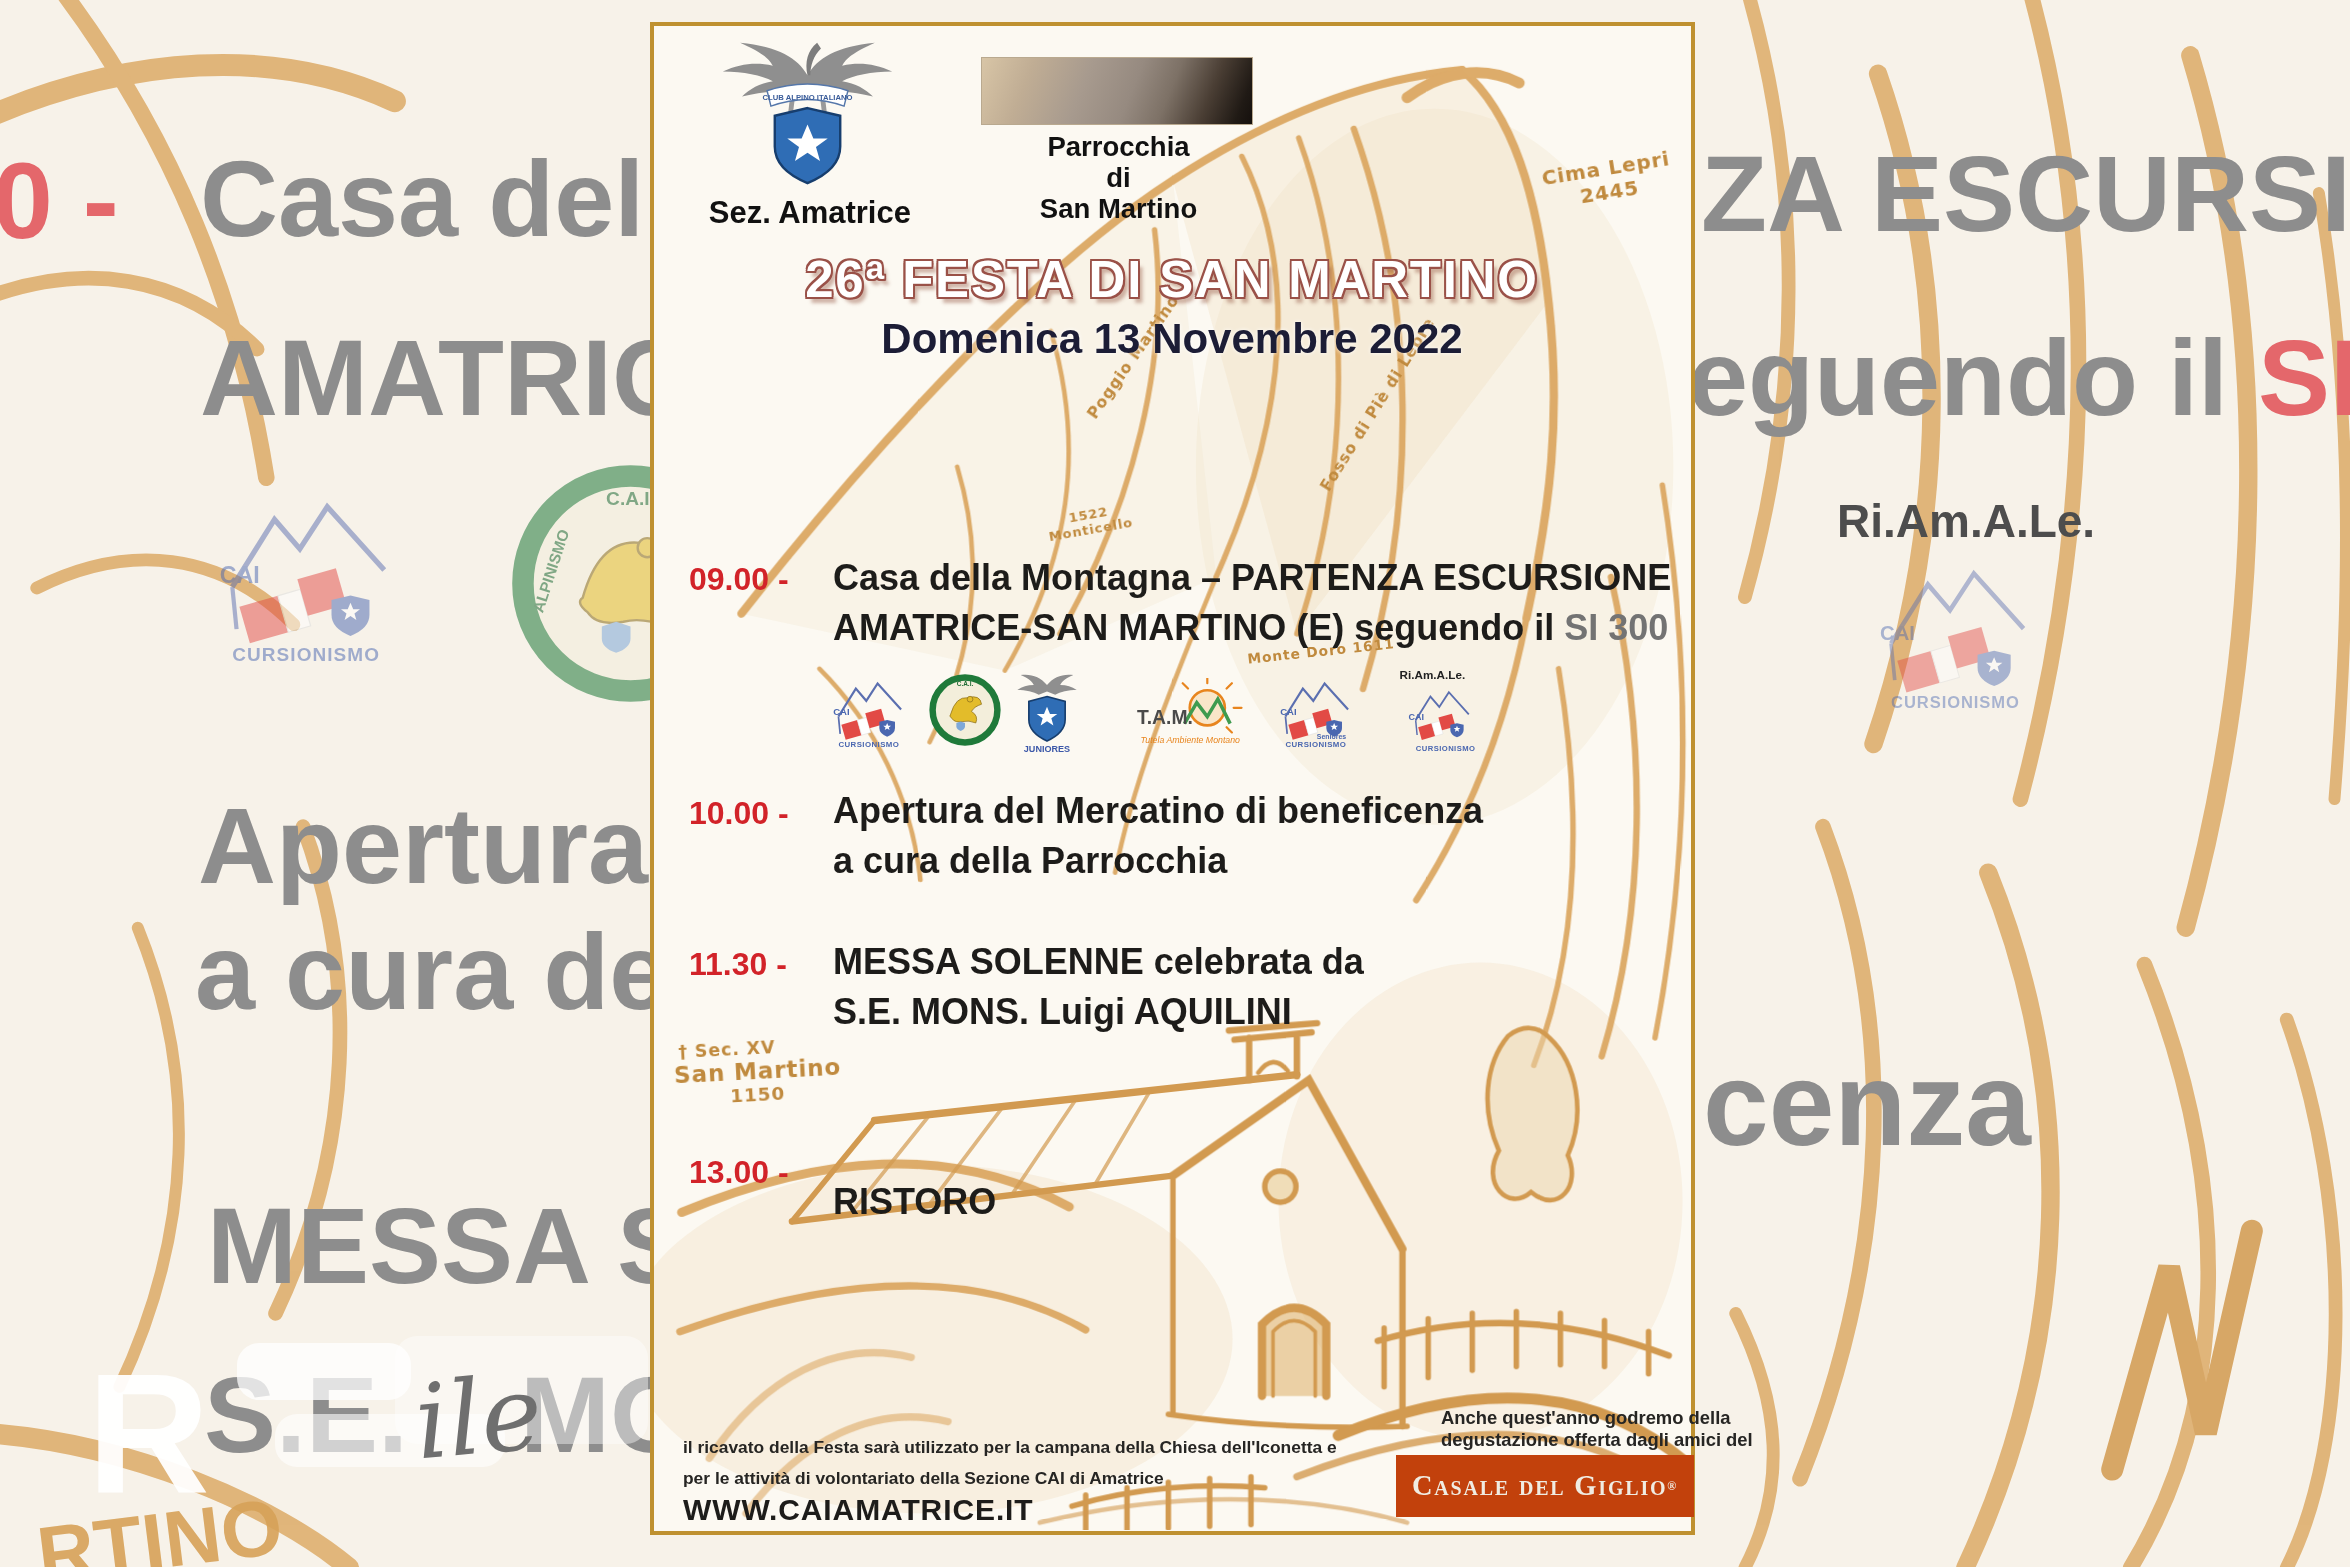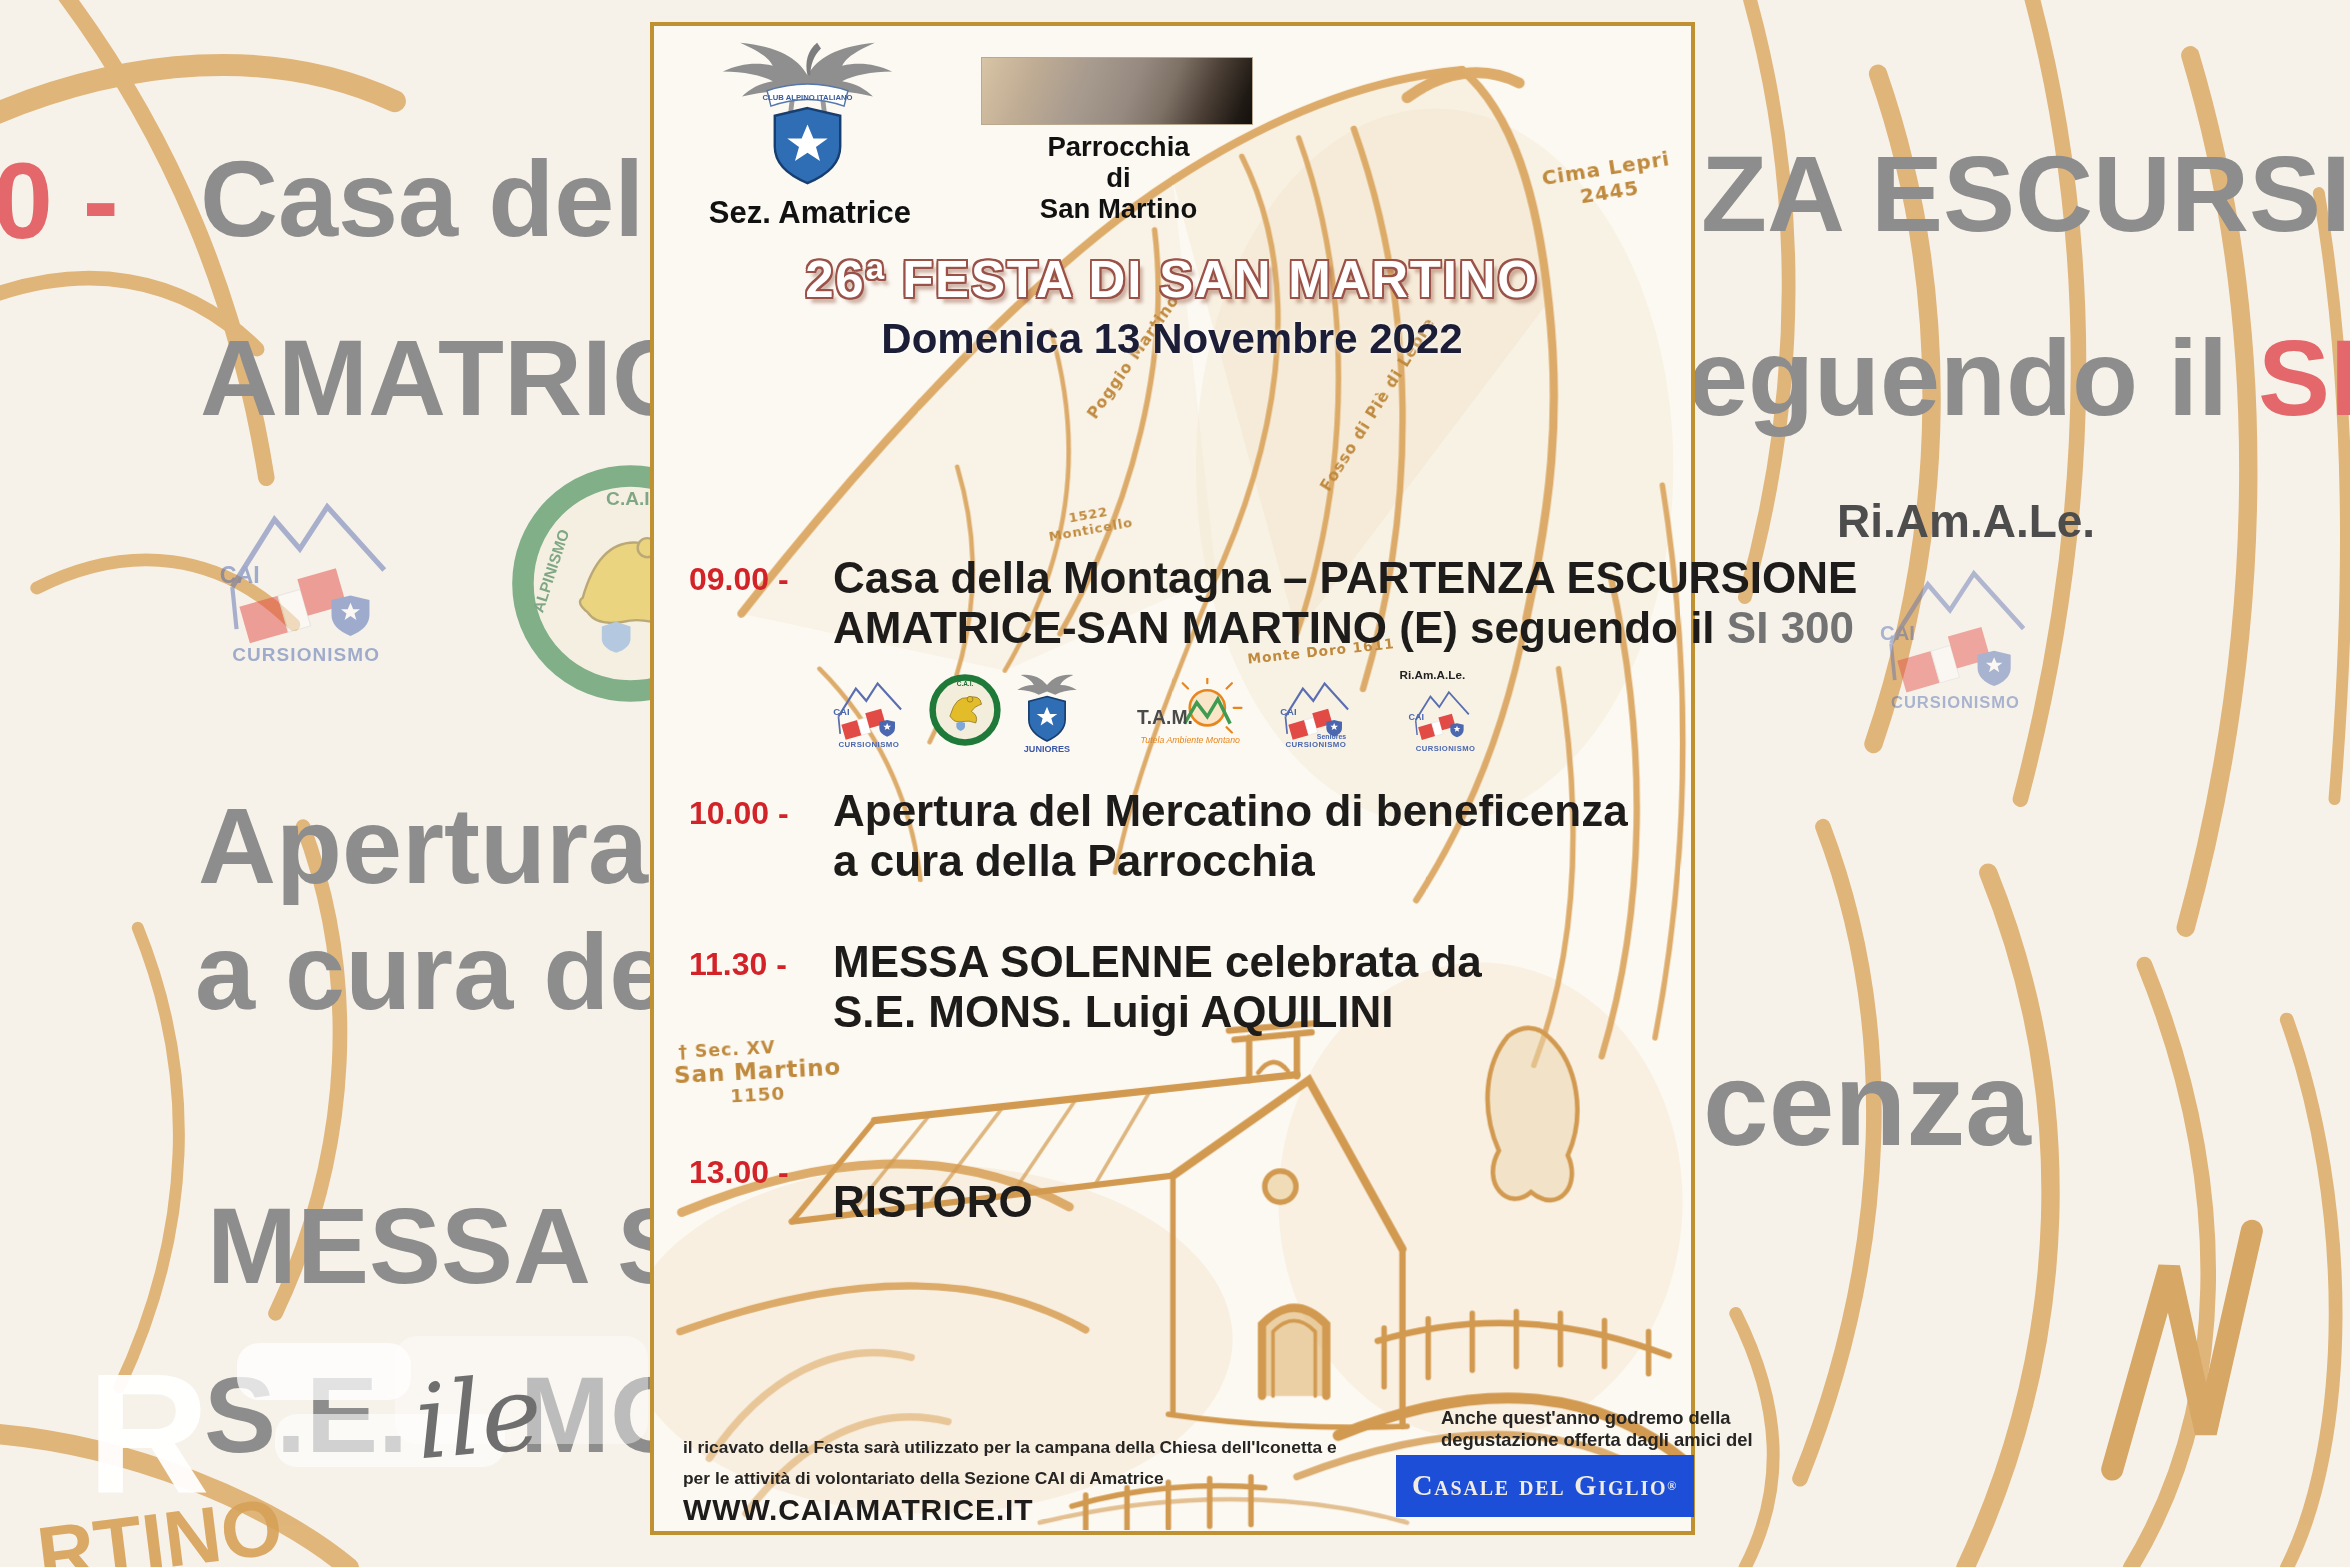--- a/index.html
+++ b/index.html
@@ -15,35 +15,35 @@
   .ghost-white{color:rgba(255,255,255,.95);font-weight:bold;z-index:3;}
   .whiteblob{background:rgba(255,255,255,.75);border-radius:22px;z-index:3;}
   .bg-hand{color:#d7a258;font-weight:bold;z-index:2;white-space:nowrap;}
   .fadelogo{z-index:2;}
   
   #poster{left:650px;top:22px;width:1045px;height:1513px;background:#fcf9f2;
           border:4.6px solid #bf9130;box-sizing:border-box;z-index:5;}
   .sketch{position:absolute;left:0;top:0;width:1036px;height:1504px;z-index:1;}
   .ptxt{z-index:4;}
   .time{color:#d22329;font-weight:bold;font-size:32px;line-height:1;white-space:nowrap;}
-  .sched{color:#1d1c1a;font-weight:bold;font-size:44px;line-height:50px;white-space:nowrap;}
+  .sched{color:#1d1c1a;font-weight:bold;font-size:36px;line-height:50px;white-space:nowrap;}
   .red{color:#737373;}
   .title{width:1036px;text-align:center;font-weight:bold;font-size:51px;letter-spacing:1.8px;
          color:#fff;white-space:nowrap;
          text-shadow:-1.8px -1.8px 0 #9a5148,1.8px -1.8px 0 #9a5148,-1.8px 1.8px 0 #9a5148,1.8px 1.8px 0 #9a5148,
                      -1.8px 0 0 #9a5148,1.8px 0 0 #9a5148,0 -1.8px 0 #9a5148,0 1.8px 0 #9a5148,
                      4.6px 5.5px 3.7px rgba(150,90,70,.45);}
   .date{width:1036px;text-align:center;font-weight:bold;font-size:42px;color:#1c1d36;
         white-space:nowrap;text-shadow:0 0 4.6px rgba(255,255,255,.9);}
   .hand{color:#c08a3e;font-weight:bold;white-space:nowrap;z-index:3;
         font-family:"DejaVu Sans",sans-serif;letter-spacing:0.9px;}
   .footnote{color:#262523;font-weight:bold;font-size:17.4px;line-height:1.15;white-space:nowrap;}
   .website{color:#1d1c1a;font-weight:bold;font-size:30px;letter-spacing:0.9px;white-space:nowrap;}
   .sponsor-small{color:#262523;font-weight:bold;font-size:18.4px;line-height:1.15;white-space:nowrap;margin-left:43px;}
-  .sponsor-box{background:#1d4ed8;color:#f0ece2;width:298px;height:62px;
+  .sponsor-box{background:#c2410c;color:#f0ece2;width:298px;height:62px;
                display:flex;align-items:center;justify-content:center;
                font-family:"Liberation Serif",serif;font-variant:small-caps;
                font-weight:bold;font-size:28.5px;letter-spacing:1.8px;white-space:nowrap;}
   .reg{font-size:12px;vertical-align:super;}
   .parish{width:275px;text-align:center;color:#111;font-weight:bold;font-size:27.5px;line-height:31px;}
   .sez{width:275px;text-align:center;color:#111;font-weight:bold;font-size:31px;white-space:nowrap;}
   .stone{width:272px;height:68px;border:0.9px solid #b9a98f;box-sizing:border-box;
          background:linear-gradient(112deg,#d8c5a6 0%,#c0ad94 18%,#a79a8e 38%,#968a80 55%,
                     #7d7166 68%,#4a3e34 82%,#201a15 94%,#15100d 100%);}
   svg text{font-family:"Liberation Sans",sans-serif;}

